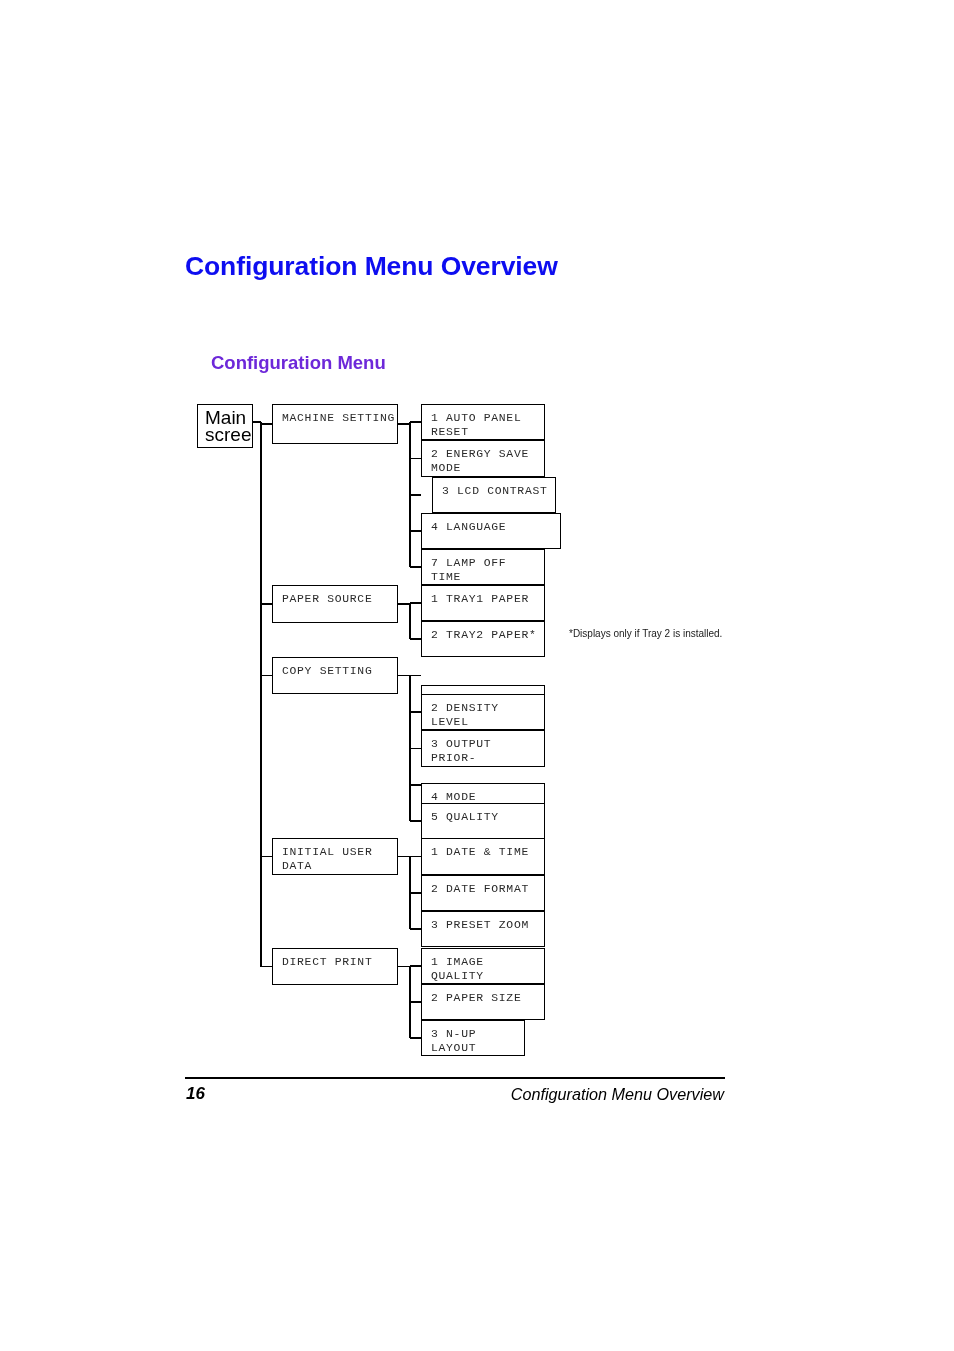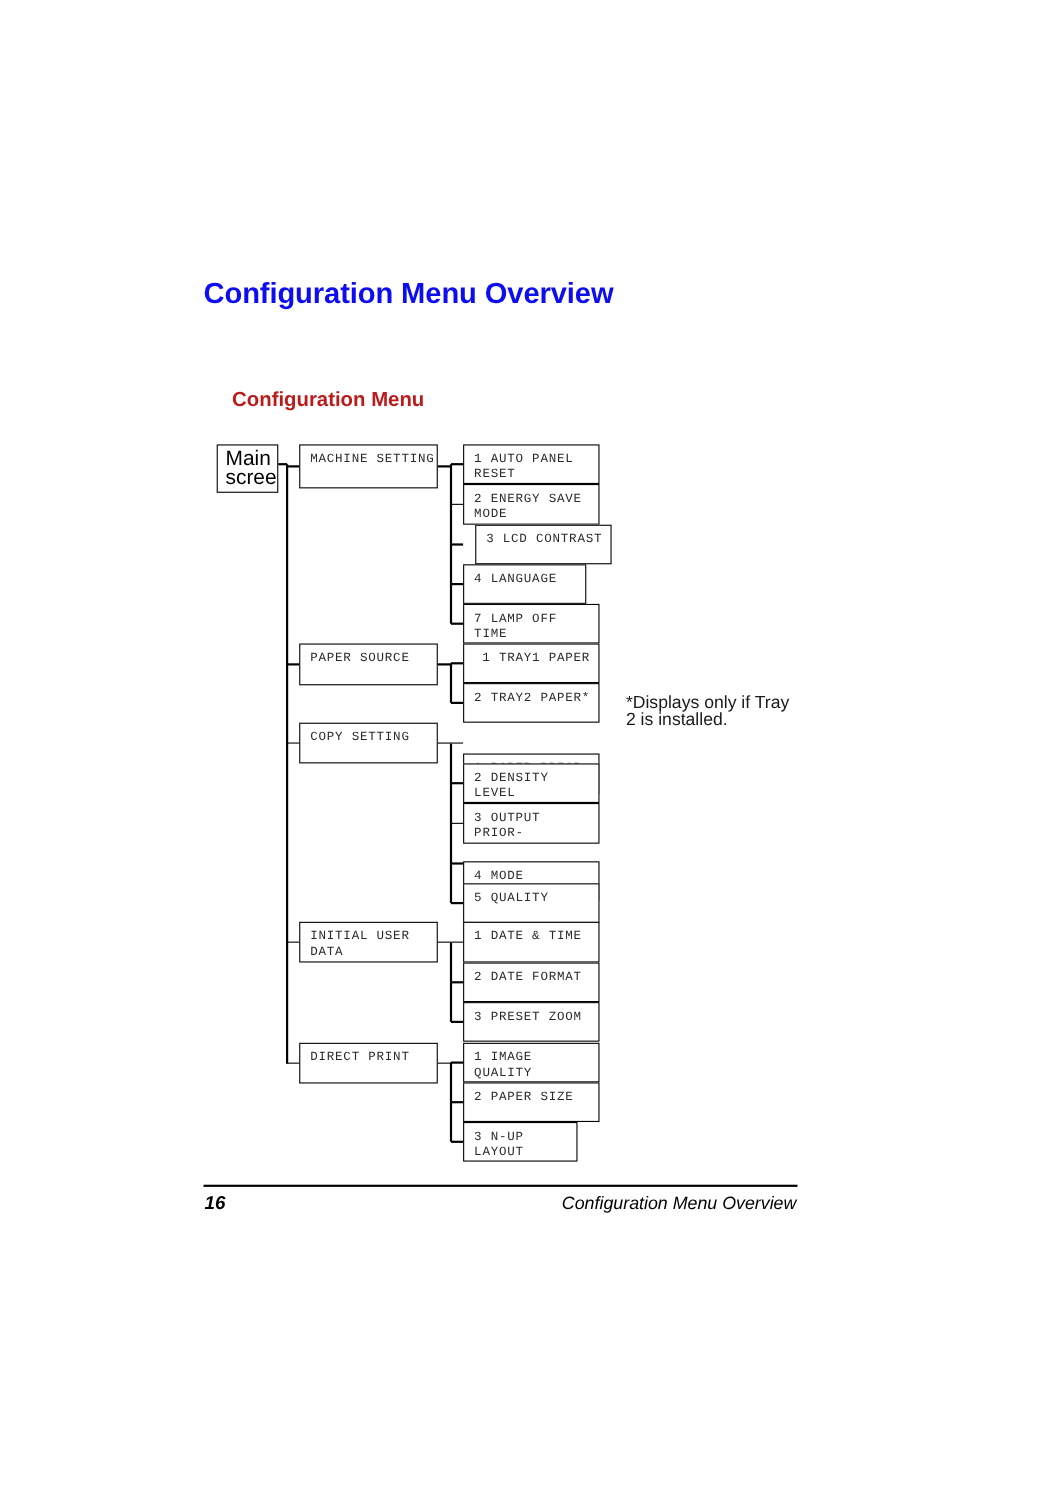--- a/index.html
+++ b/index.html
@@ -43,21 +43,21 @@
     font-size: 13.1px;
     line-height: 17.5px;
     color: #1a1a1a;
   }
   .h2 {
     position: absolute;
     left: 211px;
     top: 337px;
     font-size: 18.5px;
     font-weight: bold;
-    color: #b91c1c;
+    color: #6d28d9;
     white-space: nowrap;
   }
 
   
   .note {
     position: absolute;
     left: 236px;
     top: 371px;
     height: 24px;
     display: flex;
@@ -112,21 +112,21 @@
     position: absolute;
     background: #000000;
   }
 
   
   .footnote {
     position: absolute;
     left: 569px;
     top: 617px;
     width: 160px;
-    font-size: 16px;
+    font-size: 10px;
     line-height: 14.5px;
     color: #1a1a1a;
   }
 
   
   .footer-rule {
     position: absolute;
     left: 185px;
     top: 1077px;
     width: 540px;
@@ -173,29 +173,29 @@
       <div class="edge" style="left: 398px; top: 423.25px; width: 12px; height: 1.5px;"></div>
       <div class="edge" style="left: 409.25px; top: 422px; width: 1.5px; height: 145px;"></div>
       <div class="node" style="left: 421px; top: 404px; width: 124px; height: 36px;">1 AUTO PANEL
 RESET</div>
       <div class="edge" style="left: 410px; top: 421.25px; width: 11px; height: 1.5px;"></div>
       <div class="node" style="left: 421px; top: 440px; width: 124px; height: 37px;">2 ENERGY SAVE
 MODE</div>
       <div class="edge" style="left: 410px; top: 457.75px; width: 11px; height: 1.5px;"></div>
       <div class="node" style="left: 432px; top: 477px; width: 124px; height: 36px;">3 LCD CONTRAST</div>
       <div class="edge" style="left: 410px; top: 494.25px; width: 11px; height: 1.5px;"></div>
-      <div class="node" style="left: 421px; top: 513px; width: 112px; height: 36px;">4 LANGUAGE</div>
+      <div class="node" style="left: 421px; top: 513px; width: 140px; height: 36px;">4 LANGUAGE</div>
       <div class="edge" style="left: 410px; top: 530.25px; width: 11px; height: 1.5px;"></div>
       <div class="node" style="left: 421px; top: 549px; width: 124px; height: 36px;">7 LAMP OFF TIME</div>
       <div class="edge" style="left: 410px; top: 566.25px; width: 11px; height: 1.5px;"></div>
       <div class="node" style="left: 272px; top: 585px; width: 126px; height: 38px;">PAPER SOURCE</div>
       <div class="edge" style="left: 261px; top: 603.25px; width: 11px; height: 1.5px;"></div>
       <div class="edge" style="left: 398px; top: 603.25px; width: 12px; height: 1.5px;"></div>
       <div class="edge" style="left: 409.25px; top: 603px; width: 1.5px; height: 36px;"></div>
-      <div class="node" style="left: 421px; top: 585px; width: 124px; height: 36px; text-align: center;">1 TRAY1 PAPER</div>
+      <div class="node" style="left: 421px; top: 585px; width: 124px; height: 36px;">1 TRAY1 PAPER</div>
       <div class="edge" style="left: 410px; top: 602.25px; width: 11px; height: 1.5px;"></div>
       <div class="node" style="left: 421px; top: 621px; width: 124px; height: 36px;">2 TRAY2 PAPER*</div>
       <div class="edge" style="left: 410px; top: 638.25px; width: 11px; height: 1.5px;"></div>
       <div class="node" style="left: 272px; top: 657px; width: 126px; height: 37px;">COPY SETTING</div>
       <div class="edge" style="left: 261px; top: 674.75px; width: 11px; height: 1.5px;"></div>
       <div class="edge" style="left: 398px; top: 674.75px; width: 12px; height: 1.5px;"></div>
       <div class="edge" style="left: 409.25px; top: 675.5px; width: 1.5px; height: 145.5px;"></div>
       <div class="node" style="left: 421px; top: 657px; width: 124px; height: 37px; margin-top: 28px;">1 PAPER PRIOR-
 ITY</div>
       <div class="edge" style="left: 410px; top: 674.75px; width: 11px; height: 1.5px;"></div>

